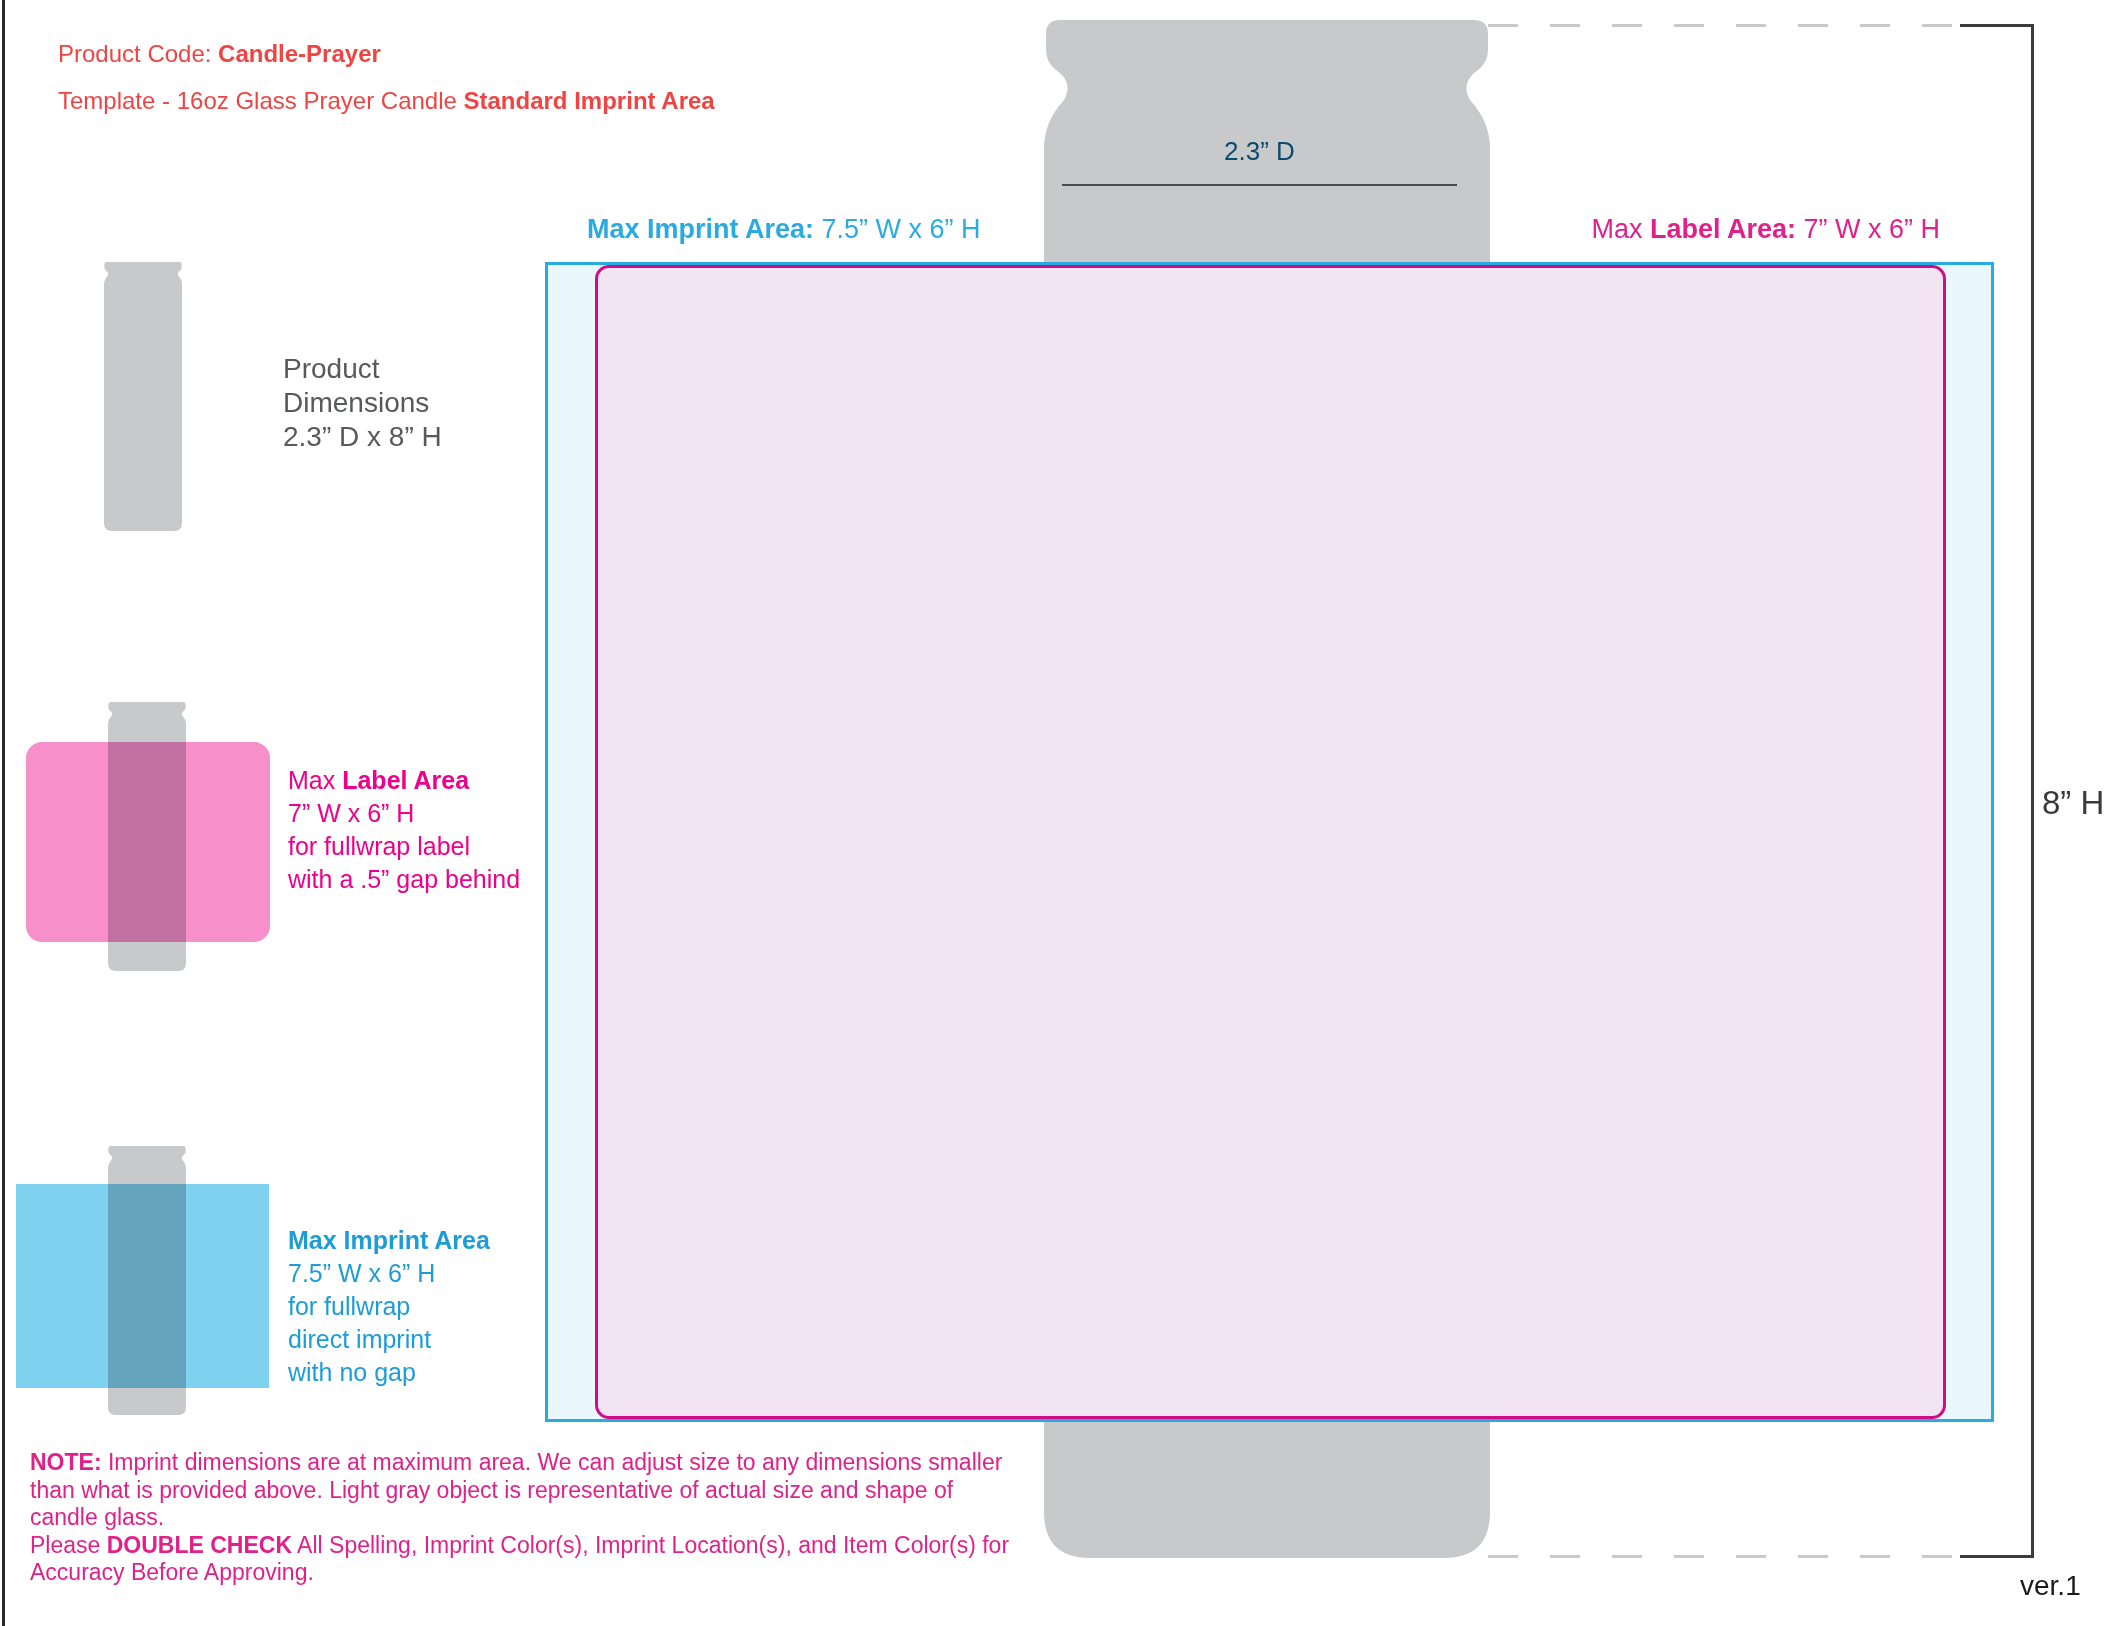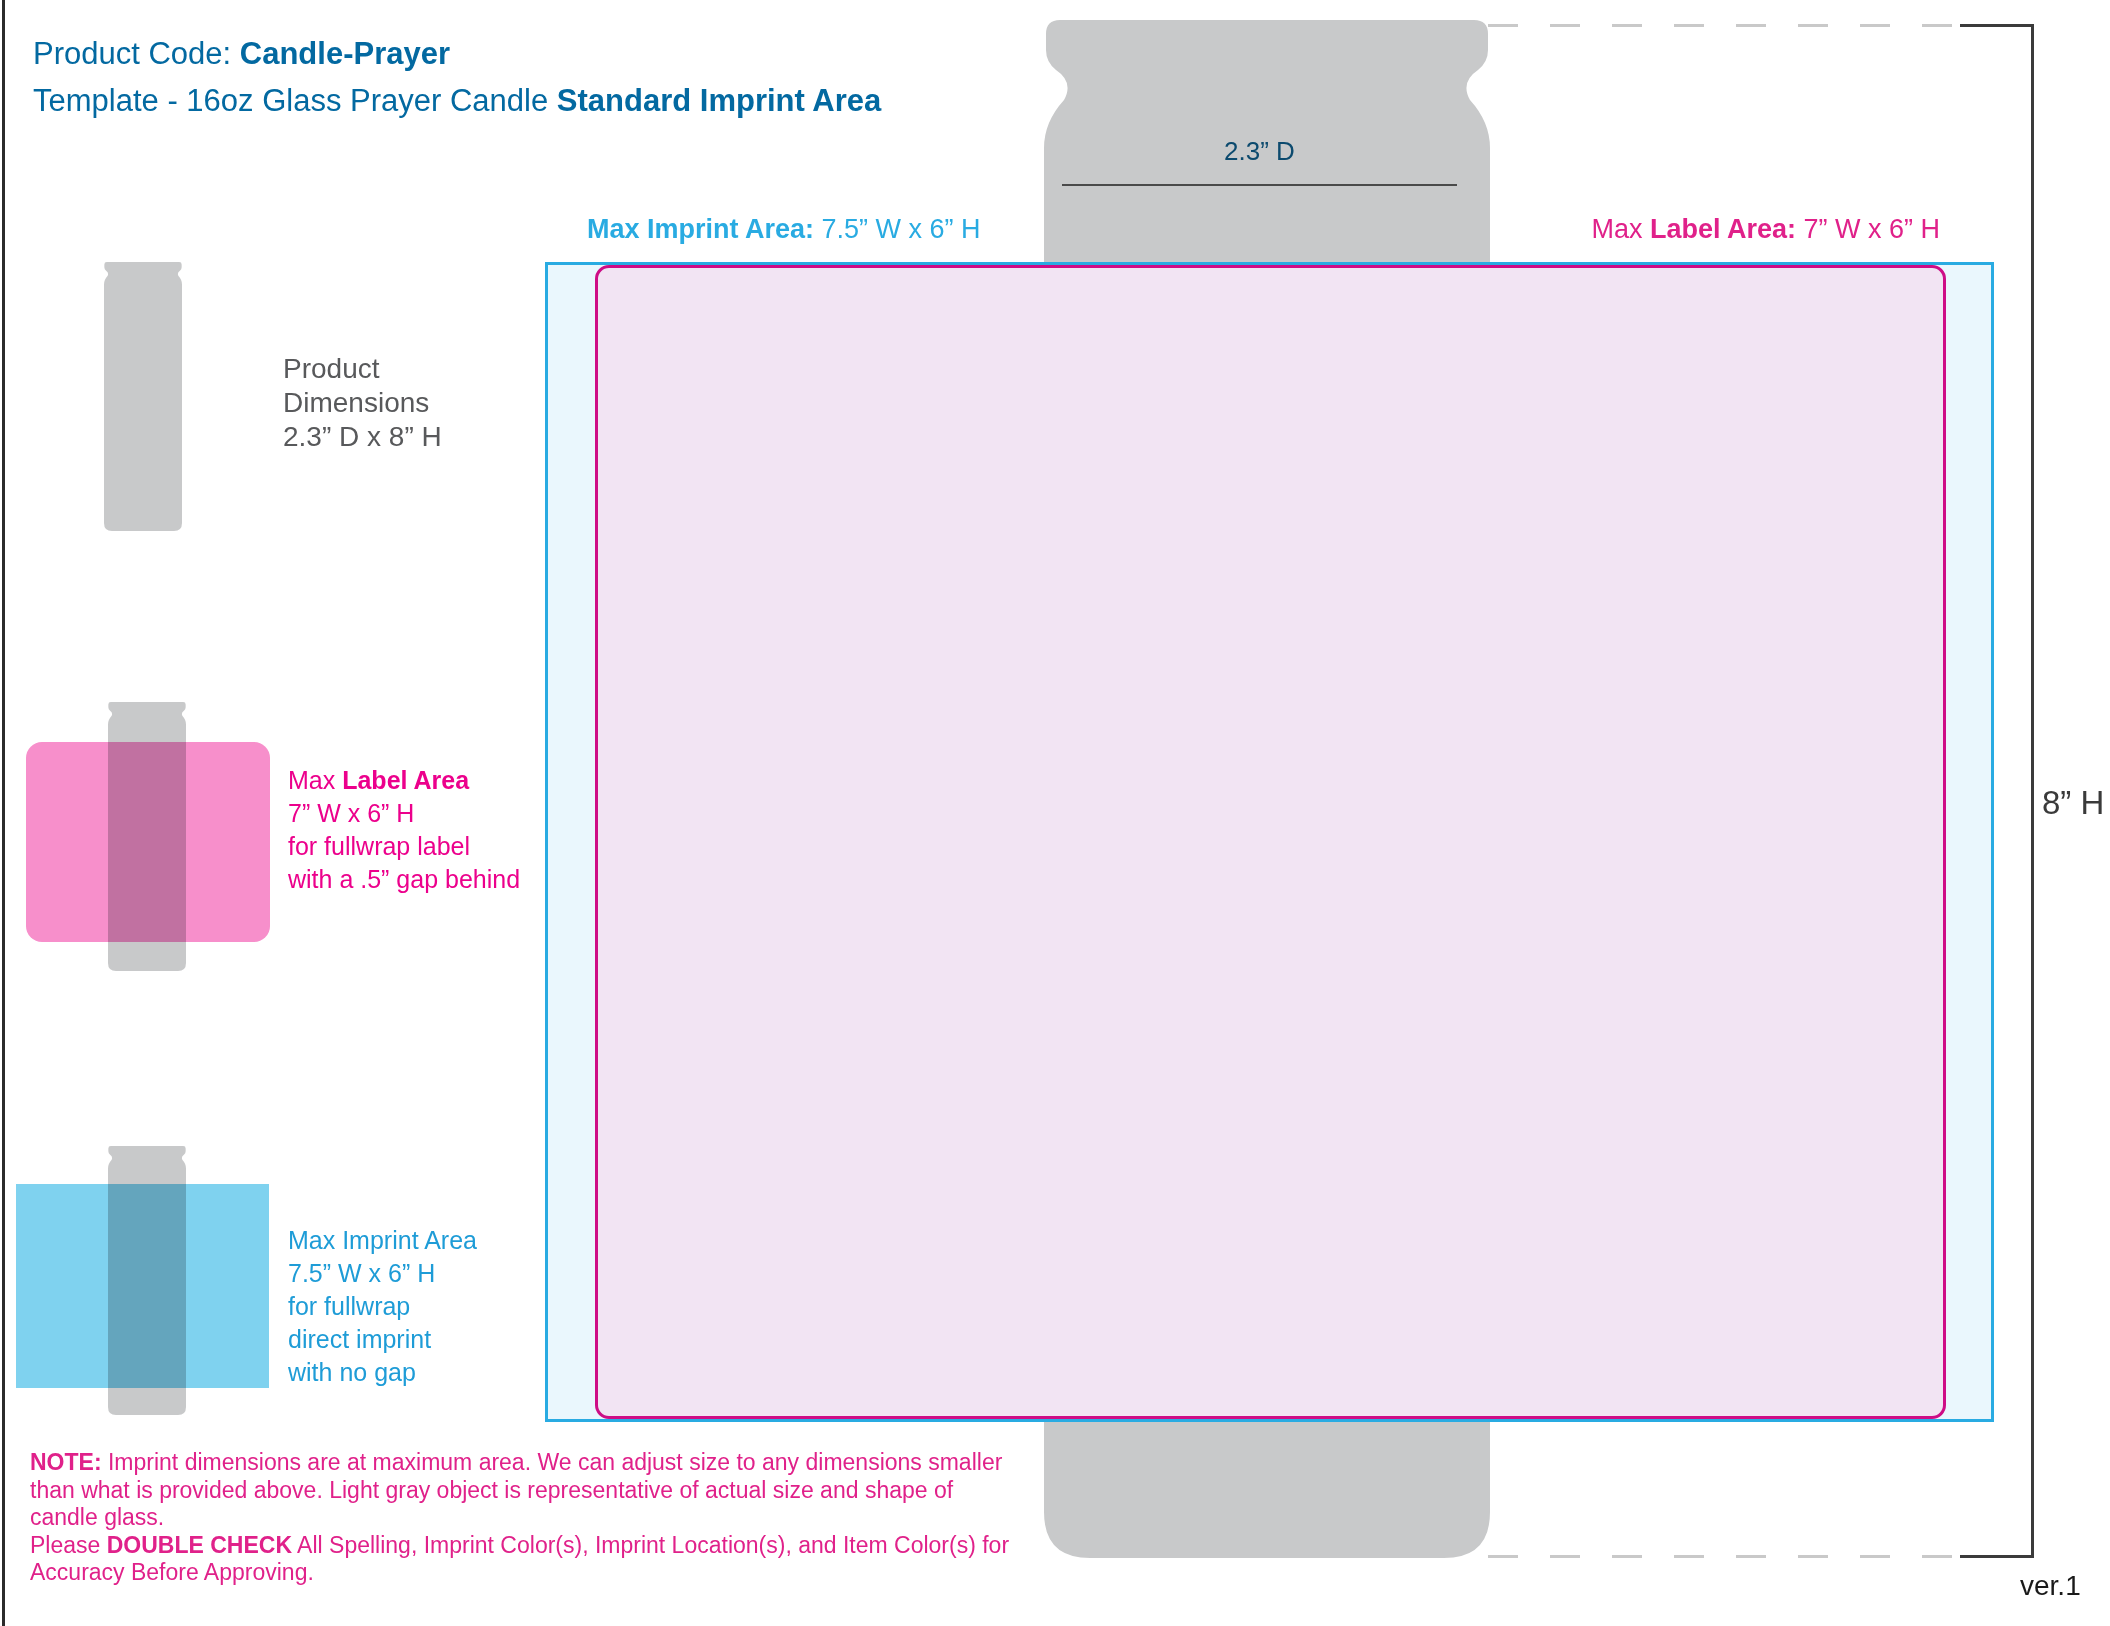--- a/index.html
+++ b/index.html
@@ -16,21 +16,21 @@
   .left-border{left:2px;top:0;width:3px;height:1626px;background:#2b2b2b;}
   .dash-h{height:3px;background:repeating-linear-gradient(90deg,#c9c9c9 0 30px,transparent 30px 62px);}
   .dash-top{left:1488px;top:24px;width:472px;}
   .dash-bottom{left:1488px;top:1555px;width:472px;}
   .corner-h{width:74px;height:3px;background:#3b3b3b;left:1960px;}
   .corner-top{top:24px;}
   .corner-bottom{top:1555px;}
   .right-border{left:2031px;top:24px;width:3px;height:1534px;background:#3b3b3b;}
 
   
-  .title{left:33px;top:30px;font-size:31px;line-height:47px;color:#0369a1;}
+  .title{left:58px;top:30px;font-size:24px;line-height:47px;color:#ef4444;}
   .title b{font-weight:bold;}
 
   
   .candle{fill:#c8c9ca;}
   .candle-lg{left:1044px;top:20px;width:446px;height:1538px;}
   .candle-s1{left:104px;top:262px;width:78px;height:269px;}
   .candle-s2{left:108px;top:702px;width:78px;height:269px;}
   .candle-s3{left:108px;top:1146px;width:78px;height:269px;}
 
   
@@ -52,21 +52,21 @@
   .height-label{left:2042px;top:768px;font-size:33px;color:#3a3a3a;white-space:nowrap;margin-top:16px;}
   .version{left:2020px;top:1570px;font-size:28px;color:#1a1a1a;}
 
   
   .product-dims{left:283px;top:352px;font-size:28px;line-height:34px;color:#58595b;}
   .small-label-rect{left:26px;top:742px;width:244px;height:200px;background:#f78fcb;border-radius:16px;mix-blend-mode:multiply;z-index:3;}
   .label-info{left:288px;top:764px;font-size:25px;line-height:33px;color:#ec008c;}
   .label-info b{font-weight:bold;}
   .small-imprint-rect{left:16px;top:1184px;width:253px;height:204px;background:#7fd2ef;mix-blend-mode:multiply;z-index:3;}
   .imprint-info{left:288px;top:1224px;font-size:25px;line-height:33px;color:#1e9cd7;}
-  .imprint-info b{font-weight:normal;margin-top:32px;}
+  .imprint-info b{font-weight:bold;margin-top:32px;}
 
   
   .note{left:30px;top:1449px;font-size:23px;line-height:27.5px;color:#e0218a;}
   .note b{font-weight:bold;}
 
   svg.abs{z-index:2;}
 </style>
 </head>
 <body>
 

